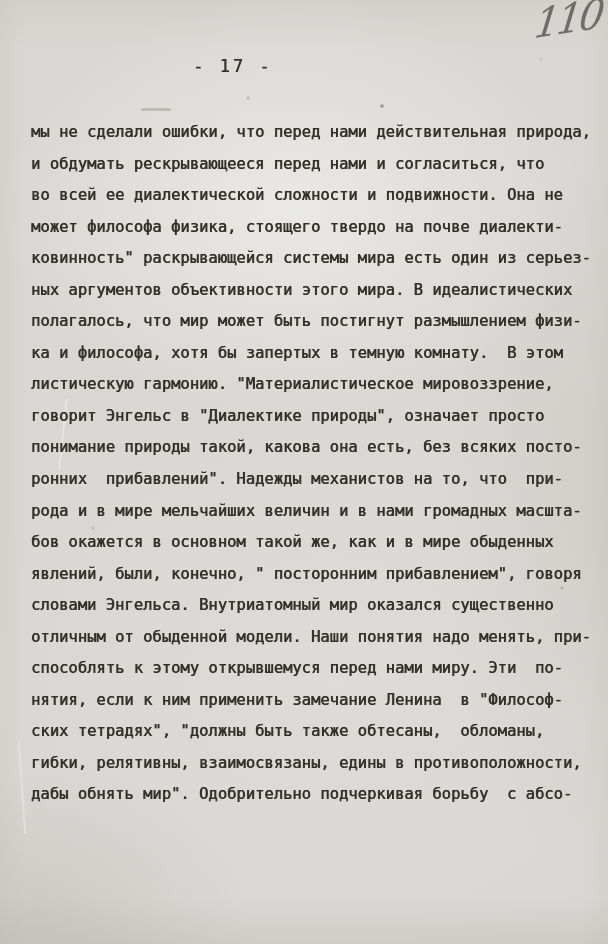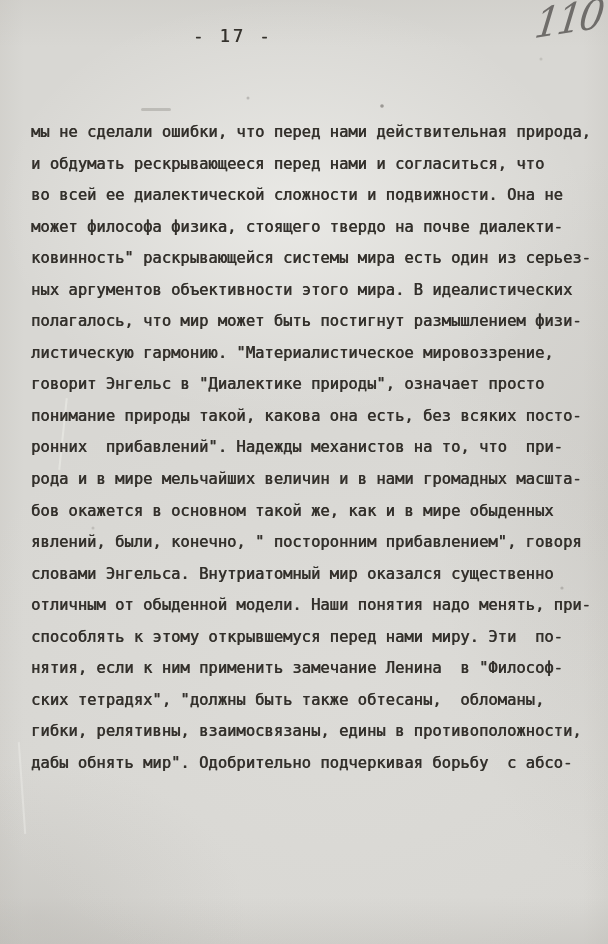--- a/index.html
+++ b/index.html
@@ -19,21 +19,21 @@
       radial-gradient(ellipse 520px 430px at 55% 72%, rgba(228,227,223,.35), rgba(228,227,223,0) 75%),
       radial-gradient(ellipse 300px 220px at 6% 97%, rgba(158,155,149,.22), rgba(158,155,149,0) 70%),
       radial-gradient(ellipse 240px 520px at 100% 55%, rgba(168,165,159,.20), rgba(168,165,159,0) 70%),
       linear-gradient(180deg, rgba(192,190,184,.25) 0%, rgba(0,0,0,0) 5%, rgba(0,0,0,0) 95%, rgba(176,173,167,.28) 100%),
       linear-gradient(90deg, rgba(185,182,176,.18) 0%, rgba(0,0,0,0) 4%, rgba(0,0,0,0) 96%, rgba(185,182,176,.18) 100%);
     font-family: "DejaVu Sans Mono", "Liberation Mono", monospace;
     color: #33302b;
   }
   .page-number {
     position: absolute;
-    top: 26px;
+    top: 56px;
     left: 193px;
     font-size: 17px;
     letter-spacing: 3px;
     color: #35322d;
     text-shadow: 0.5px 0 0.4px rgba(50,47,43,.85);
     white-space: pre;
   }
   .handwritten {
     position: absolute;
     top: 0px;
@@ -114,20 +114,21 @@
   <div class="page-number">- 17 -</div>
 
   <div class="body-text">
     <div class="line">мы не сделали ошибки, что перед нами действительная природа,</div>
       <div class="line">и обдумать рескрывающееся перед нами и согласиться, что</div>
       <div class="line">во всей ее диалектической сложности и подвижности. Она не</div>
       <div class="line">может философа физика, стоящего твердо на почве диалекти-</div>
       <div class="line">ковинность" раскрывающейся системы мира есть один из серьез-</div>
       <div class="line">ных аргументов объективности этого мира. В идеалистических</div>
       <div class="line">полагалось, что мир может быть постигнут размышлением физи-</div>
+      <div class="line">ка и философа, хотя бы запертых в темную комнату.  В этом</div>
       <div class="line">листическую гармонию. "Материалистическое мировоззрение,</div>
       <div class="line">говорит Энгельс в "Диалектике природы", означает просто</div>
       <div class="line">понимание природы такой, какова она есть, без всяких посто-</div>
       <div class="line">ронних  прибавлений". Надежды механистов на то, что  при-</div>
       <div class="line">рода и в мире мельчайших величин и в нами громадных масшта-</div>
       <div class="line">бов окажется в основном такой же, как и в мире обыденных</div>
       <div class="line">явлений, были, конечно, " посторонним прибавлением", говоря</div>
       <div class="line">словами Энгельса. Внутриатомный мир оказался существенно</div>
       <div class="line">отличным от обыденной модели. Наши понятия надо менять, при-</div>
       <div class="line">способлять к этому открывшемуся перед нами миру. Эти  по-</div>

